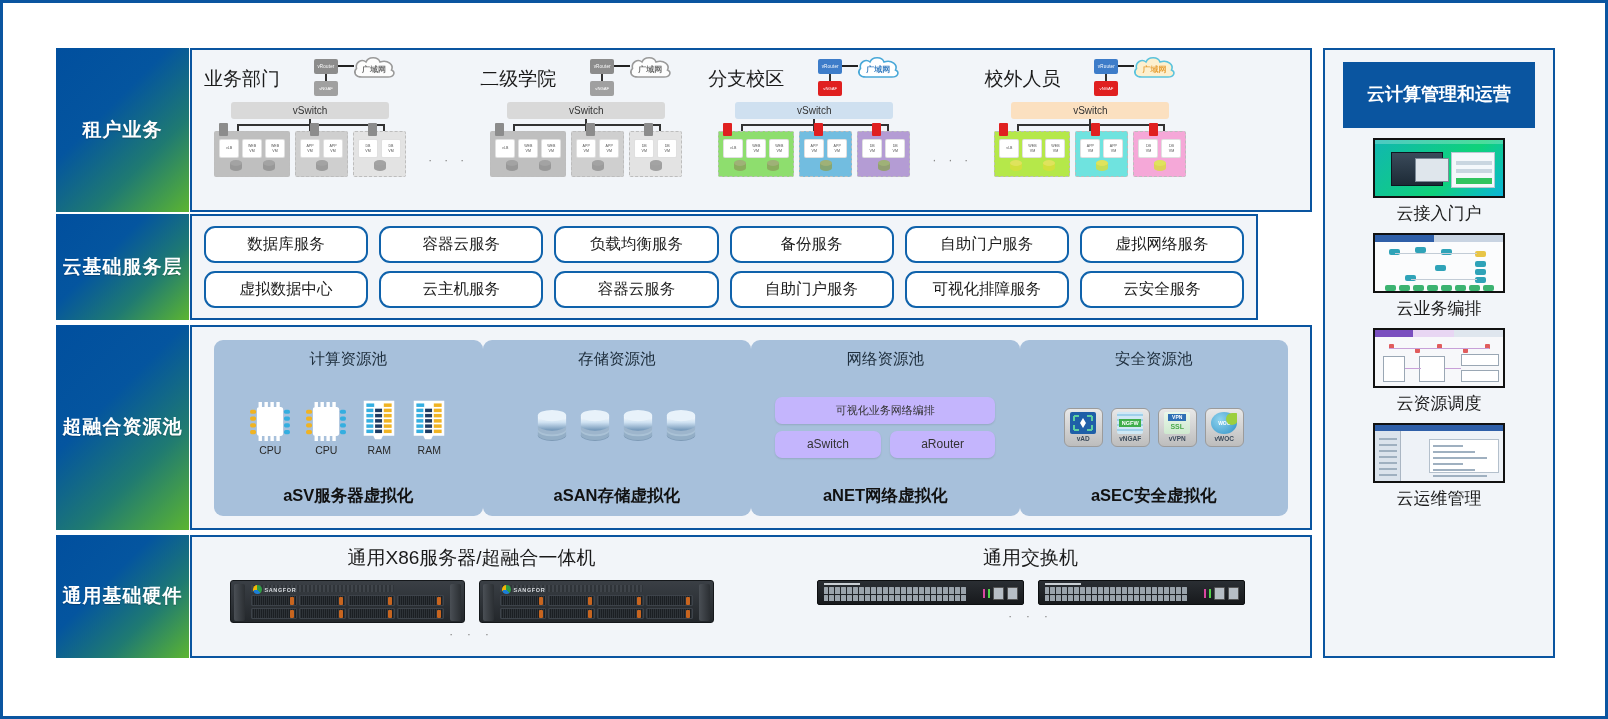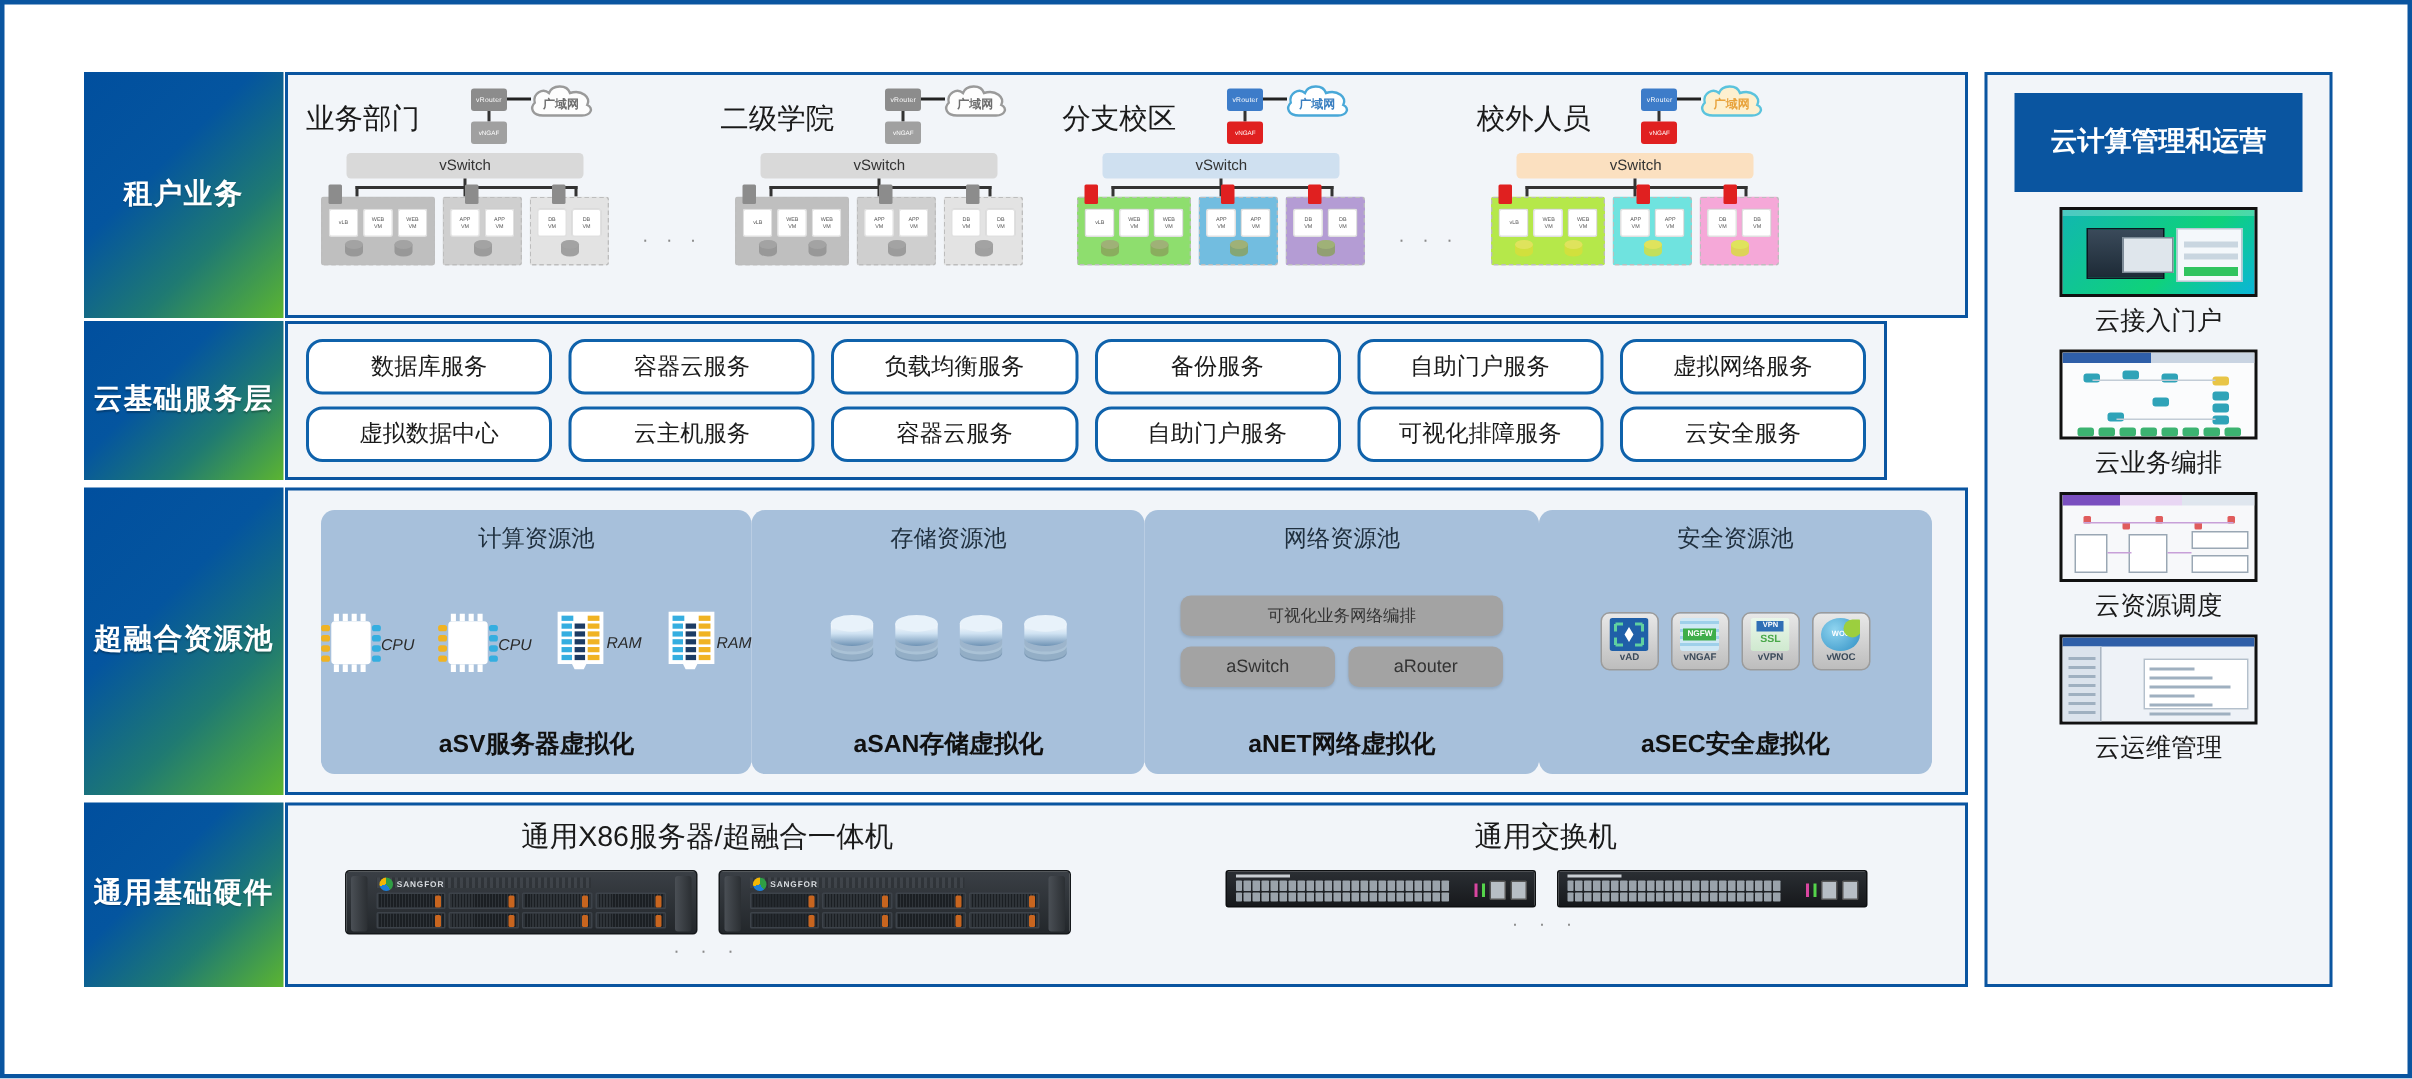--- a/index.html
+++ b/index.html
@@ -99,28 +99,28 @@
   .pools { height:100%; display:flex; align-items:center; padding:0 22px; }
   .pool {
     flex:1; height:176px; background:#a7c0db; border-radius:9px;
     display:flex; flex-direction:column; align-items:center; padding-top:9px;
   }
   .pool-title { font-size:15.5px; color:#20303f; }
   .pool-body { flex:1; display:flex; align-items:center; justify-content:center; width:100%; }
   .pool-foot { font-size:16.5px; font-weight:bold; color:#111; padding-bottom:9px; }
 
   .cpu-row { display:flex; gap:16px; align-items:flex-end; }
-  .cpu-item { display:flex; flex-direction:row; align-items:center;font-style:italic; }
+  .cpu-item { display:flex; flex-direction:column; align-items:center; }
   .cpu-item .cap { font-size:10.5px; color:#2a2a2a; margin-top:3px; }
 
   .disk-row { display:flex; gap:11px; }
 
   .net-stack { width:82%; display:flex; flex-direction:column; gap:7px; align-items:center; }
   .net-box {
-    background:#a3a3a3; border-radius:7px; height:27px; width:100%;
+    background:#c4b5fd; border-radius:7px; height:27px; width:100%;
     display:flex; align-items:center; justify-content:center;
     font-size:11px; color:#333; box-shadow:0 1px 2px rgba(0,0,0,.12);
   }
   .net-pair { display:flex; gap:9px; width:100%; }
   .net-pair .net-box { flex:1; font-size:12px; }
 
   .sec-row { display:flex; gap:8px; }
   .sec-icon {
     width:39px; height:39px; border-radius:6px;
     background:linear-gradient(#e8e8e8,#bdbdbd);

